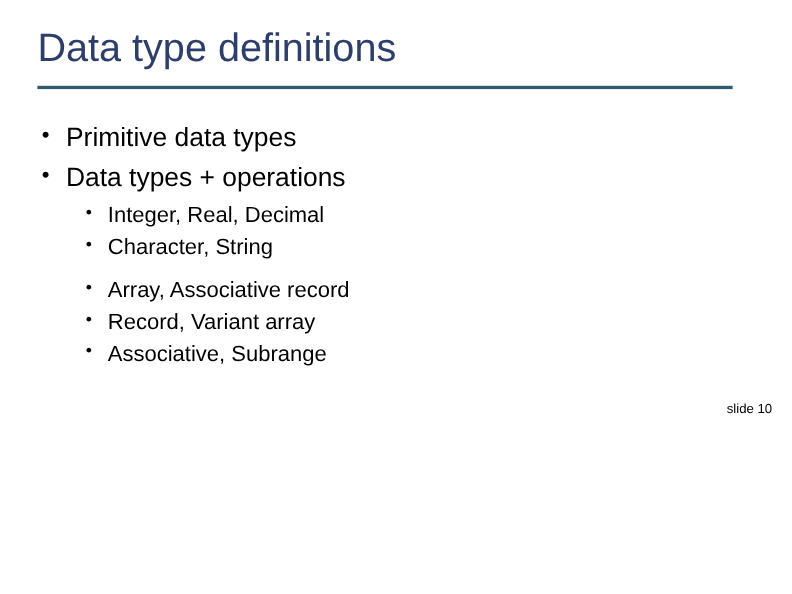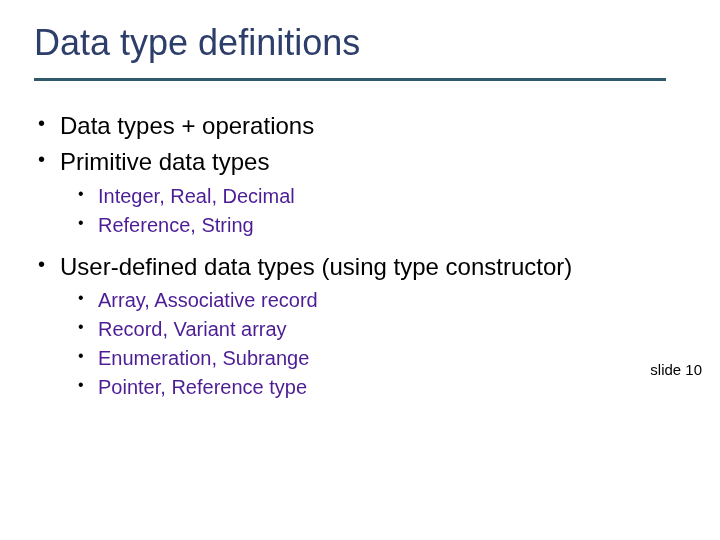--- a/index.html
+++ b/index.html
@@ -57,62 +57,60 @@
     font-size: 20px;
     color: #000;
   }
   .lvl2 {
     font-size: 20px;
     line-height: 1.35;
     margin: 0 0 2px 0;
     padding-left: 22px;
     margin-left: 42px;
     position: relative;
-    color: #4c1d95;
+    color: #000000;
   }
   .lvl2::before {
     content: "•";
     position: absolute;
     left: 2px;
     top: 0;
     font-size: 16px;
     color: #000;
   }
   .gap {
     height: 10px;
   }
   .footer {
     position: absolute;
     right: 18px;
     bottom: 14px;
-    font-size: 15px;
+    font-size: 12px;
     color: #000;
   }
 </style>
 </head>
 <body>
 
 <div class="slide">
 
   <div class="title">Data type definitions</div>
   <div class="underline"></div>
 
   <div class="content">
 
+    <div class="lvl1">Primitive data types</div>
+
     <div class="lvl1">Data types + operations</div>
-
-    <div class="lvl1">Primitive data types</div>
     <div class="lvl2">Integer, Real, Decimal</div>
-    <div class="lvl2">Reference, String</div>
+    <div class="lvl2">Character, String</div>
 
     <div class="gap"></div>
 
-    <div class="lvl1">User-defined data types (using type constructor)</div>
     <div class="lvl2">Array, Associative record</div>
     <div class="lvl2">Record, Variant array</div>
-    <div class="lvl2">Enumeration, Subrange</div>
-    <div class="lvl2">Pointer, Reference type</div>
+    <div class="lvl2">Associative, Subrange</div>
 
   </div>
 
   <div class="footer">slide 10</div>
 
 </div>
 
 </body></html>

